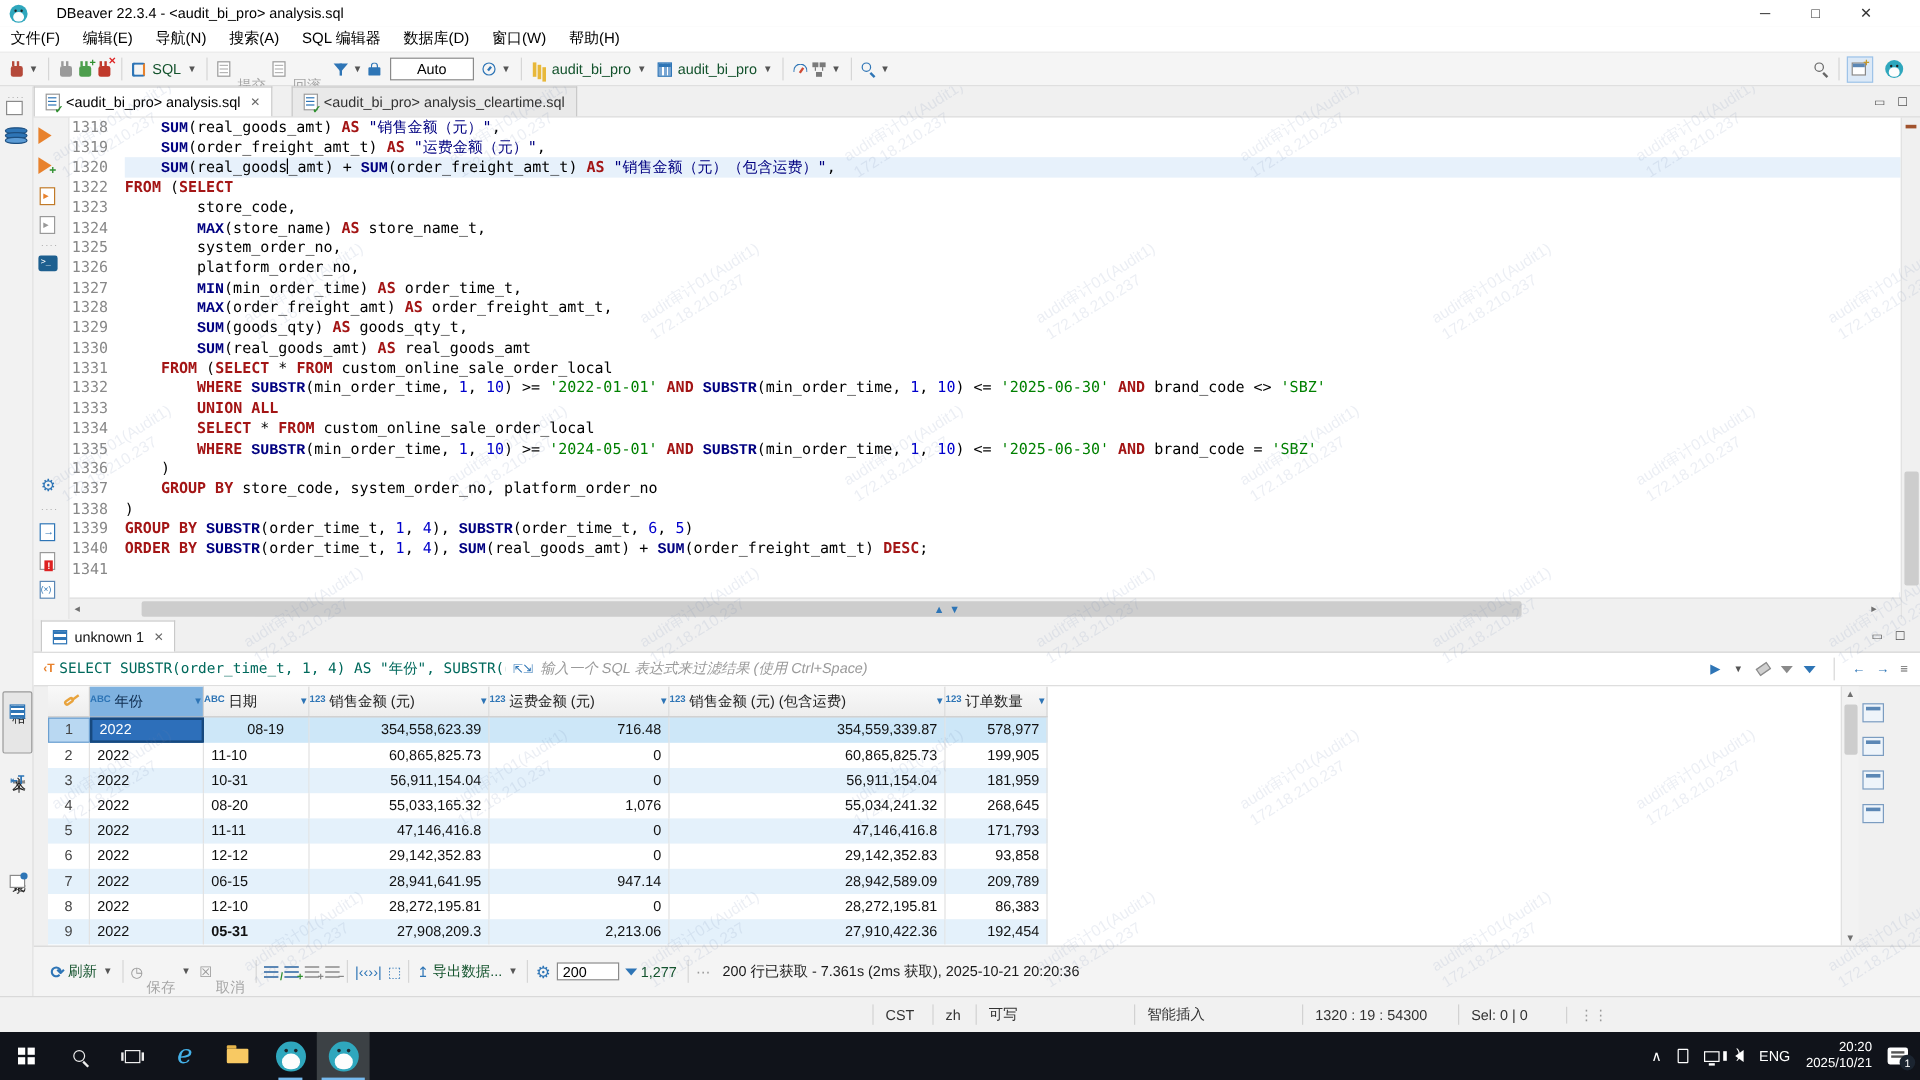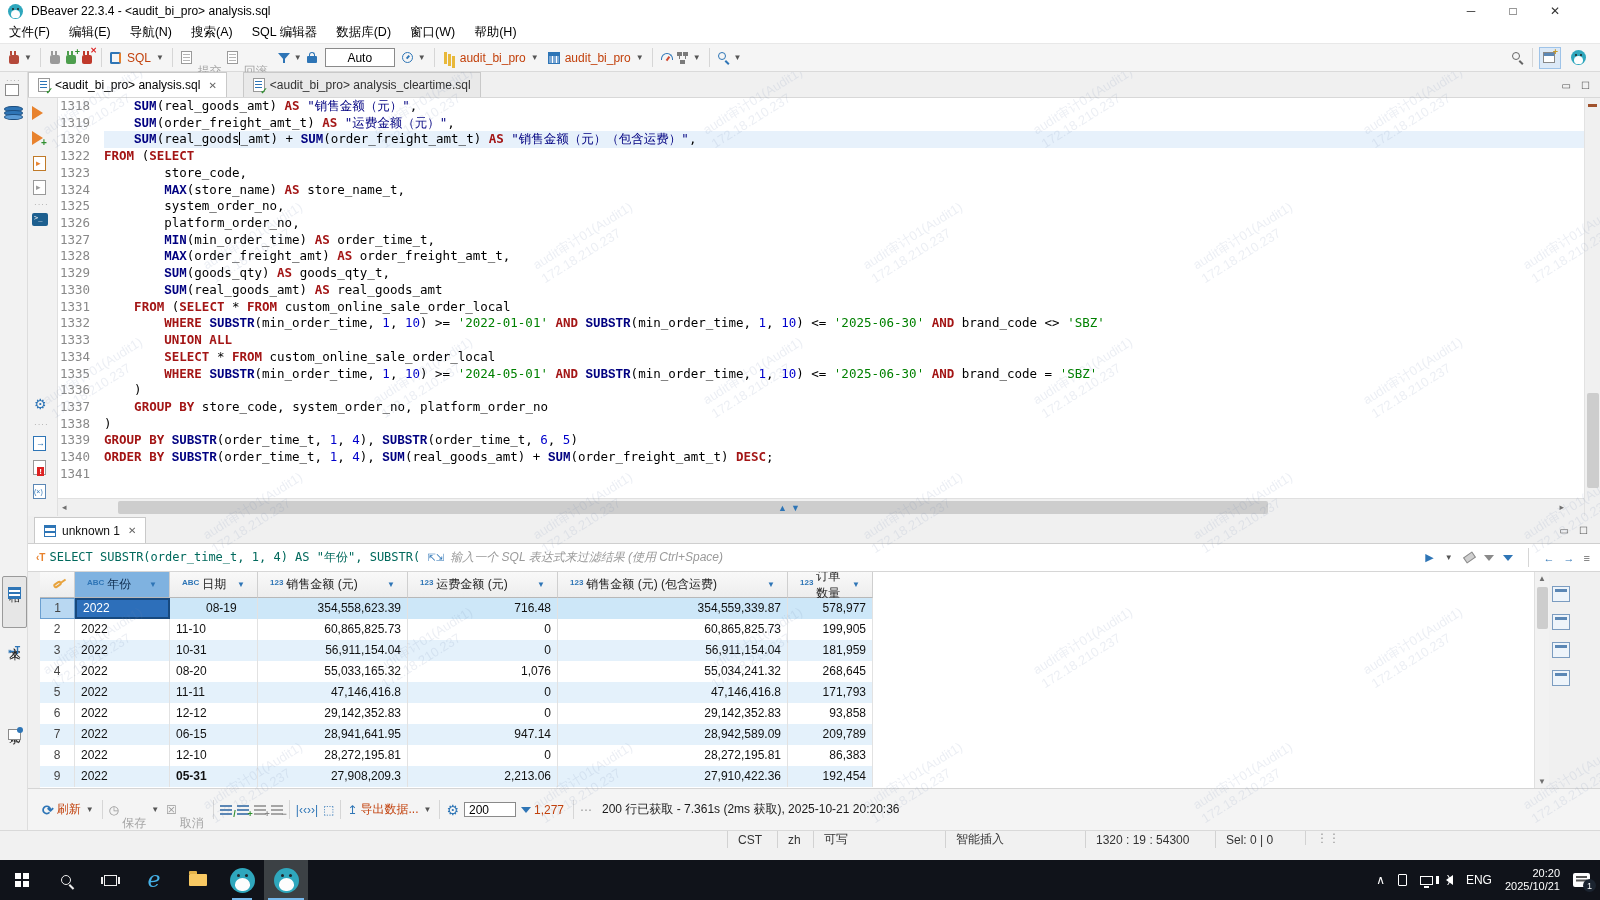--- a/index.html
+++ b/index.html
@@ -3,37 +3,37 @@
 <meta charset="utf-8">
 <style>
   html,body{margin:0;padding:0;background:#777;}
   #app{position:relative;width:1600px;height:900px;background:#f0f0f0;overflow:hidden;
        font-family:"Liberation Sans",sans-serif;color:#111;font-size:12px;}
   #app *{box-sizing:border-box;}
   .abs{position:absolute;}
 
   
   #titlebar{left:0;top:0;width:1600px;height:22px;background:#fff;display:flex;align-items:center;}
-  #title-text{font-size:12px;color:#000;margin-left:8px;}
+  #title-text{font-size:12px;color:#000;margin-left:24px;}
   #win-controls{margin-left:auto;margin-right:24px;display:flex;}
   #win-controls span{width:42px;text-align:center;font-size:12px;color:#333;cursor:default;}
   .dbv-logo{width:15px;height:15px;border-radius:50%;background:#2fa7bd;margin-left:8px;position:relative;flex-shrink:0;}
   .dbv-logo:before{content:"";position:absolute;left:3px;top:6px;width:9px;height:8px;border-radius:50% 50% 45% 45%;background:#fdfdfd;}
   .dbv-logo:after{content:"";position:absolute;left:4px;top:4px;width:2px;height:2px;border-radius:50%;background:#222;box-shadow:5px 0 0 #222;}
 
   
   #menubar{left:0;top:22px;width:1600px;height:22px;background:#fff;display:flex;align-items:center;gap:19px;padding-left:9px;border-bottom:1px solid #e8e8e8;}
   #menubar span{font-size:12.5px;color:#000;}
 
   
   #toolbar{left:0;top:44px;width:1600px;height:28px;background:#f5f5f5;border-bottom:1px solid #dadada;display:flex;align-items:center;padding-left:6px;font-size:12px;}
   .vsep{width:1px;height:19px;background:#d6d6d6;margin:0 6px;flex-shrink:0;}
   .tgap{width:5px;flex-shrink:0;}
   .dd{font-size:8px;color:#555;margin:0 2px;}
-  .tlabel{margin:0 3px;color:#c2410c;}
+  .tlabel{margin:0 3px;color:#14532d;}
   .tlabel.dis{color:#a5a5a5;margin-top:28px;}
   .ticon{width:16px;height:16px;position:relative;flex-shrink:0;display:inline-block;}
   
   .plug{width:10px;height:9px;border-radius:2px;position:absolute;left:3px;top:5px;}
   .plug:before{content:"";position:absolute;top:-4px;left:1px;width:2px;height:4px;background:inherit;box-shadow:4px 0 0 0;}
   .plug-red .plug{background:#b5493a;color:#b5493a;}
   .plug-gray .plug{background:#9a9a9a;color:#9a9a9a;}
   .plug-green .plug{background:#4d9e4d;color:#4d9e4d;}
   .plug-x .plug{background:#c0392b;color:#c0392b;}
   .badge-plus:after{content:"+";position:absolute;right:-1px;top:-3px;color:#2f8f2f;font-weight:bold;font-size:9px;}
@@ -146,21 +146,21 @@
   .vtoggle .vt{writing-mode:vertical-rl;text-orientation:upright;font-size:11.5px;letter-spacing:2px;}
   .vtoggle.pressed{background:#e6e6e6;border:1px solid #9a9a9a;border-radius:2px;}
   .vt-grid-ic{width:13px;height:12px;background:repeating-linear-gradient(#2e75b6 0 2px,#fff 2px 4px),repeating-linear-gradient(90deg,#6ea3d4 0 3px,#fff 3px 4px);border:1px solid #2e75b6;}
   .vt-text-ic{color:#2e75b6;font-size:10px;font-weight:bold;font-family:"DejaVu Sans Mono",monospace;}
   .vt-rec-ic{width:13px;height:11px;border:1px solid #8a8a8a;background:#fff;position:relative;}
   .vt-rec-ic:before{content:"";position:absolute;right:-3px;top:-3px;width:6px;height:6px;border-radius:50%;background:#2e75b6;}
 
   
   #grid{left:40px;top:572px;width:1494px;height:216px;background:#fff;overflow:hidden;}
   .hrow{display:flex;height:26px;}
-  .hcell{background:linear-gradient(#f9f9f9,#ededed);border-right:1px solid #cfcfcf;border-bottom:1px solid #b8b8b8;display:flex;align-items:center;padding:0 12px;font-size:12px;color:#222;flex-shrink:0;}
+  .hcell{background:linear-gradient(#f9f9f9,#ededed);border-right:1px solid #cfcfcf;border-bottom:1px solid #b8b8b8;display:flex;align-items:center;padding:0 0;font-size:12px;color:#222;flex-shrink:0;}
   .hcell .tprefix{color:#2e75b6;font-size:8px;font-weight:bold;margin-right:3px;margin-top:-5px;}
   .hcell .ftri{color:#2e75b6;font-size:8px;margin-left:auto;padding-left:4px;}
   .hcell.selcol{background:#7fb2e0;color:#0d2b4d;}
   .hcell.corner{justify-content:center;}
   .keyic{width:9px;height:5px;border:2px solid #e8a33d;border-radius:3px;position:relative;transform:rotate(-35deg);}
   .keyic:before{content:"";position:absolute;right:-7px;top:0px;width:7px;height:2px;background:#e8a33d;}
   .drow{display:flex;height:21px;line-height:21px;}
   .dcell{border-right:1px solid #e2e2e2;padding:0 6px;font-size:12px;color:#111;flex-shrink:0;overflow:hidden;white-space:nowrap;}
   .dcell.num{text-align:right;}
   .rn{text-align:center;color:#444;padding:0 2px;}
@@ -179,21 +179,21 @@
   .rt-ic{color:#2e75b6;font-size:12px;}
   .rt-ic.gray{color:#9a9a9a;}
   .refresh-ic{color:#2e75b6;font-size:14px;font-weight:bold;}
   .bars3{display:inline-block;width:12px;height:10px;background:repeating-linear-gradient(#5b87b5 0 2px,transparent 2px 4px);position:relative;}
   .bars3 i{position:absolute;right:-4px;bottom:-4px;font-style:normal;font-size:9px;font-weight:bold;color:#2f8f2f;}
   .bars3.gray{background:repeating-linear-gradient(#a5a5a5 0 2px,transparent 2px 4px);}
   .fetchbox{width:52px;height:15px;border:1px solid #8a8a8a;background:#fff;padding:1px 4px;font-size:12px;font-family:"Liberation Sans",sans-serif;}
   #rt-status{margin-left:10px;color:#1a1a1a;}
 
   
-  #statusbar{left:0;top:830px;width:1600px;height:30px;background:#f1f1f1;border-top:1px solid #d9d9d9;display:flex;align-items:flex-start;font-size:12px;color:#333;}
+  #statusbar{left:0;top:830px;width:1600px;height:30px;background:#f1f1f1;border-top:1px solid #d9d9d9;display:flex;align-items:center;font-size:12px;color:#333;}
   #segs{margin-left:auto;display:flex;}
   .seg{border-left:1px solid #d2d2d2;display:flex;align-items:center;padding:0 10px;justify-content:flex-start;}
   .seg.dots3{color:#999;}
 
   
   #taskbar{left:0;top:860px;width:1600px;height:40px;background:#10131a;display:flex;align-items:stretch;color:#fff;}
   .tbtn{width:44px;display:flex;align-items:center;justify-content:center;position:relative;}
   .tbtn.active{background:#3c4145;}
   .tbtn.active:after{content:"";position:absolute;left:4px;bottom:0;right:4px;height:2px;background:#76b9ed;}
   .tbtn.open:after{content:"";position:absolute;left:12px;bottom:0;right:12px;height:2px;background:#76b9ed;}

